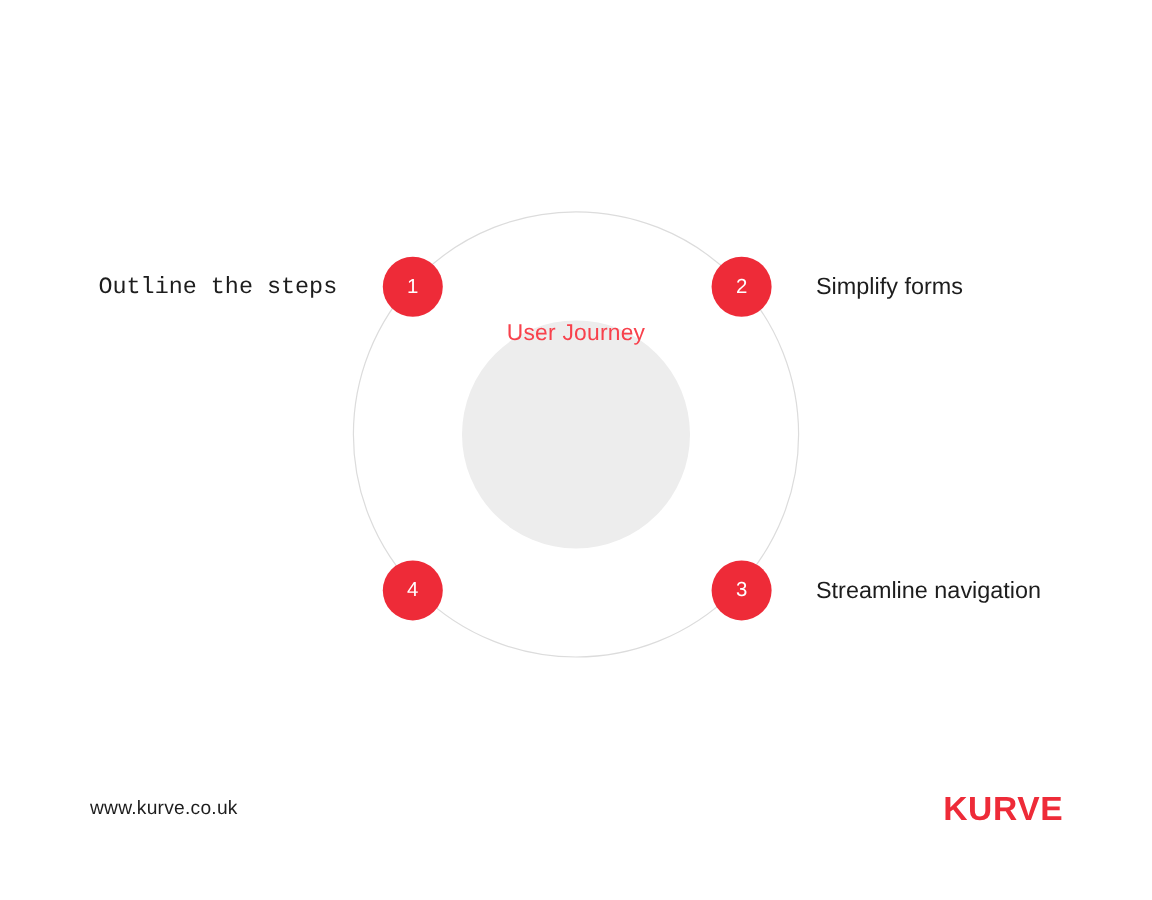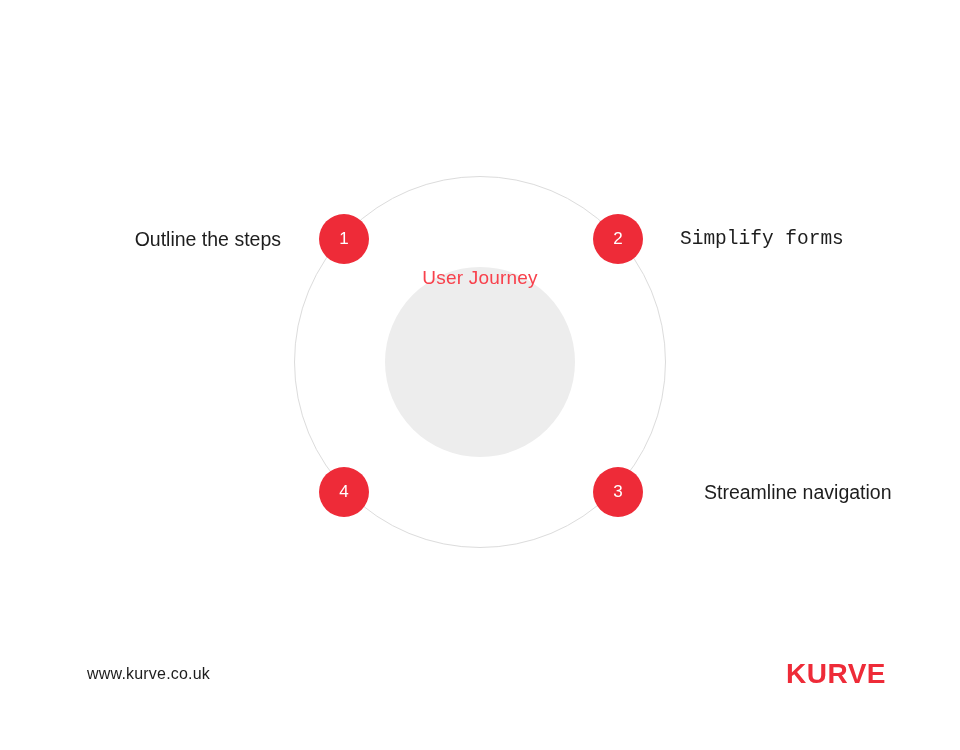--- a/index.html
+++ b/index.html
@@ -34,27 +34,27 @@
     font-size:17px;
   }
   .badge-1{left:319px;top:214px;}
   .badge-2{left:593px;top:214px;}
   .badge-3{left:593px;top:467px;}
   .badge-4{left:319px;top:467px;}
   .step-label{
     position:absolute;height:50px;line-height:50px;
     color:var(--text-dark);font-size:19.5px;white-space:nowrap;
   }
-  .label-left{right:679px;top:214px;text-align:left;}
-  .label-right{left:680px;top:214px;text-align:center;font-family:Liberation Mono, monospace;}
+  .label-left{right:679px;top:214px;text-align:left;font-family:Liberation Mono, monospace;}
+  .label-right{left:680px;top:214px;text-align:center;}
   .label-left-bottom{right:679px;top:467px;text-align:right;}
-  .label-right-bottom{left:680px;top:467px;text-align:center;margin-left:24px;}
+  .label-right-bottom{left:680px;top:467px;text-align:center;}
   .site-url{
     position:absolute;left:75px;top:665px;
-    color:var(--text-dark);font-size:16px;letter-spacing:0.2px;margin-left:12px;
+    color:var(--text-dark);font-size:16px;letter-spacing:0.2px;
   }
   .brand-logo{
     position:absolute;right:74px;top:658px;
     color:var(--accent-red);font-size:28px;font-weight:800;letter-spacing:0.5px;
   }
 </style>
 </head>
 <body>
 
 <div class="canvas">

